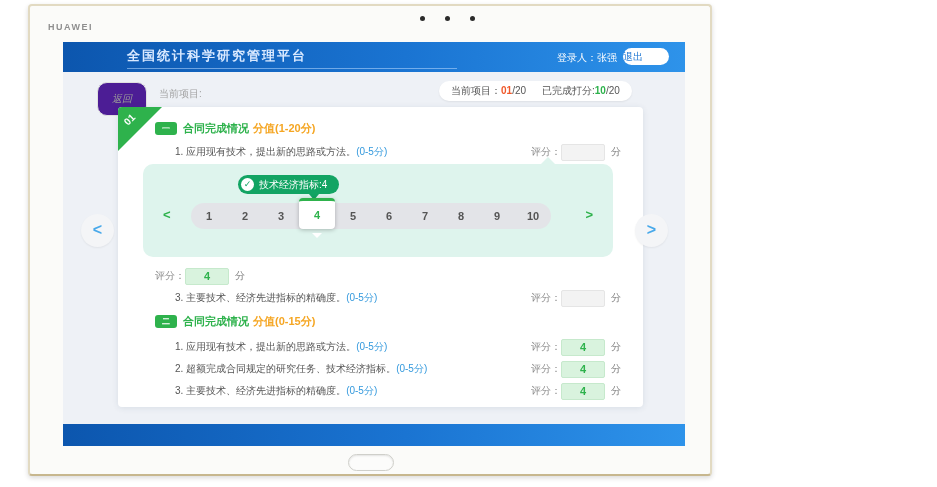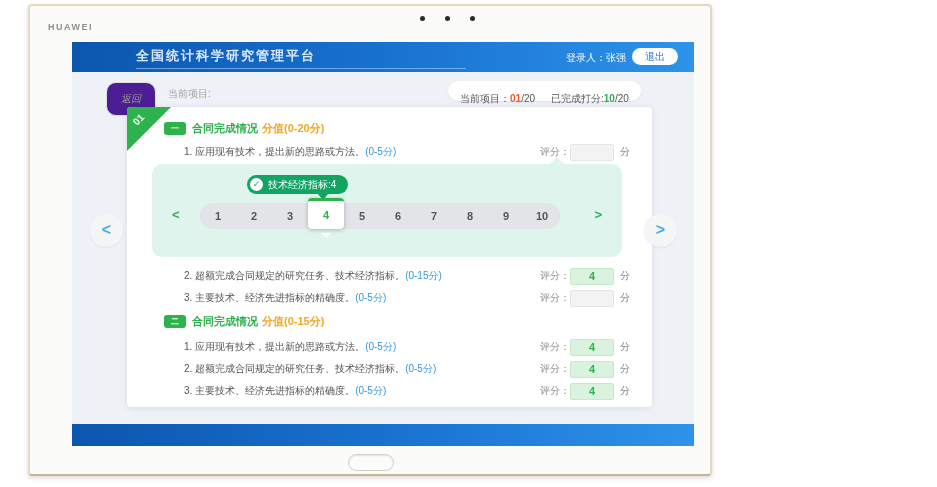--- a/index.html
+++ b/index.html
@@ -15,34 +15,34 @@
   }
   .brand { position:absolute; left:18px; top:16px; font-size:9px; font-weight:bold; color:#8f8f8f; letter-spacing:1.5px; }
   .dots { position:absolute; left:390px; top:10px; display:flex; gap:20px; }
   .dots i { width:5px; height:5px; border-radius:50%; background:#2b2b2b; }
   .home-btn {
     position:absolute; left:318px; top:448px; width:46px; height:17px;
     background:#fcfcfb; border:1px solid #cfcfca; border-radius:9px;
     box-shadow:inset 0 1px 2px rgba(0,0,0,0.10);
   }
   
-  .screen { position:absolute; left:42px; top:36px; width:622px; height:404px; background:#eef1f6; overflow:hidden; }
+  .screen { position:absolute; left:33px; top:36px; width:622px; height:404px; background:#eef1f6; overflow:hidden; }
   .app-header { position:absolute; top:0; left:0; width:100%; height:30px;
     background:linear-gradient(90deg,#0c56ae 0%,#1a74d2 55%,#2e93ea 100%); }
   .app-title { position:absolute; left:64px; top:5px; width:330px; font-size:13px; font-weight:bold;
     color:#d9e9ff; letter-spacing:2px; padding-bottom:3px; border-bottom:1px solid rgba(185,218,255,0.55); }
   .login { position:absolute; right:68px; top:9px; font-size:10px; color:#ffffff; }
   .logout-btn { position:absolute; right:16px; top:6px; width:46px; height:17px; background:#ffffff;
-    border:none; border-radius:9px; color:#1a74d2; font-size:10px; line-height:17px; text-align:center; cursor:pointer; }
+    border:none; border-radius:9px; color:#1a74d2; font-size:10px; line-height:17px; text-align:left; cursor:pointer; }
   
   .back-btn { position:absolute; left:34px; top:40px; width:50px; height:34px; background:#4c1d95;
     border:1px solid #e0e0e0; border-radius:10px; color:#999999; font-size:10px; cursor:pointer;font-style:italic; }
   .location { position:absolute; left:96px; top:45px; font-size:10px; color:#a3a3a3; }
   .status-pill { position:absolute; left:376px; top:39px; height:20px; background:#ffffff; border-radius:11px;
-    box-shadow:0 1px 2px rgba(0,0,0,0.07); font-size:10px; color:#555555; line-height:20px; padding:8px 12px; white-space:nowrap; }
+    box-shadow:0 1px 2px rgba(0,0,0,0.07); font-size:10px; color:#555555; line-height:20px; padding:0 12px; white-space:nowrap; }
   .status-pill .red { color:#f0582a; font-weight:bold; }
   .status-pill .green { color:#2eb24c; font-weight:bold; }
   .status-gap { display:inline-block; width:16px; }
   
   .card { position:absolute; left:55px; top:65px; width:525px; height:300px; background:#ffffff;
     border-radius:4px; box-shadow:0 1px 6px rgba(30,60,90,0.10); overflow:hidden; }
   .ribbon { position:absolute; top:0; left:0; width:0; height:0;
     border-top:44px solid #2eb24c; border-right:44px solid transparent; }
   .ribbon-text { position:absolute; top:7px; left:6px; transform:rotate(-45deg);
     font-size:10px; font-weight:bold; color:#ffffff; }
@@ -109,21 +109,21 @@
     <span class="location">当前项目:</span>
     <div class="status-pill">
       <span>当前项目：</span><span class="red">01</span><span>/20</span><span class="status-gap"></span><span>已完成打分:</span><span class="green">10</span><span>/20</span>
     </div>
 
     <div class="card">
       <div class="ribbon"></div>
       <span class="ribbon-text">01</span>
 
       <div class="sec-header" style="top:14px">
-        <span class="badge">一</span><span class="sec-title">合同完成情况</span><span class="sec-range">分值(0-20分)</span>
+        <span class="badge">一</span><span class="sec-title">合同完成情况</span><span class="sec-range">分值(1-20分)</span>
       </div>
 
       <div class="row" style="top:36px">
         <span class="row-text"><span>1. 应用现有技术，提出新的思路或方法。</span><span class="range">(0-5分)</span></span>
         <span class="score-label">评分：</span>
         <input class="score-input" readonly="" value="" style="">
         <span class="unit">分</span>
       </div>
 
       <div class="picker-panel">
@@ -143,21 +143,20 @@
           <span class="scale-cell">6</span>
           <span class="scale-cell">7</span>
           <span class="scale-cell">8</span>
           <span class="scale-cell">9</span>
           <span class="scale-cell">10</span>
         </div>
         <span class="scale-next">&gt;</span>
       </div>
 
       <div class="row" style="top:160px">
-        <span class="row-text"><span>2. 超额完成合同规定的研究任务、技术经济指标。</span><span class="range">(0-15分)</span></span>
         <span class="score-label">评分：</span>
         <input class="score-input filled" readonly="" value="4" style="">
         <span class="unit">分</span>
       </div>
 
       <div class="row" style="top:182px">
         <span class="row-text"><span>3. 主要技术、经济先进指标的精确度。</span><span class="range">(0-5分)</span></span>
         <span class="score-label">评分：</span>
         <input class="score-input" readonly="" value="" style="">
         <span class="unit">分</span>

